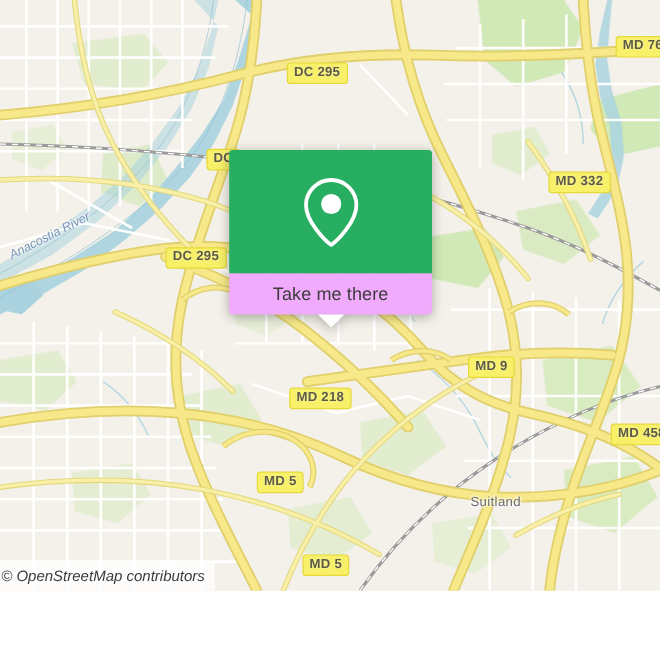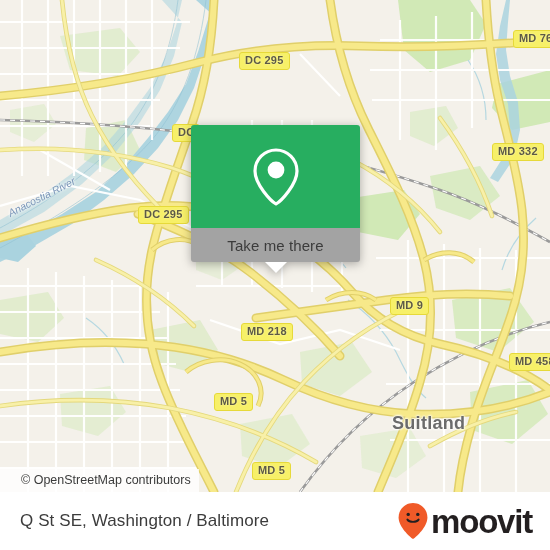--- a/index.html
+++ b/index.html
@@ -29,59 +29,59 @@
     line-height:13px;
     white-space:nowrap;
     box-sizing:border-box;
     text-shadow:0 0 2px rgba(255,255,255,.55);
   }
 
   
   .place-label{
     position:absolute;
     color:#6b6b6b;
-    font-size:18px;
+    font-size:11px;
     letter-spacing:.3px;
     white-space:nowrap;
     text-shadow:0 0 3px #fff,0 0 3px #fff,0 0 2px #fff;
-    font-weight:bold;
   }
   .water-label{
     position:absolute;
     color:#7b96b8;
     font-size:10.5px;
     font-style:italic;
     white-space:nowrap;
     text-shadow:0 0 3px #fff,0 0 3px #fff;
   }
 
   
   .attribution{
     position:absolute;left:0;bottom:0;
     background:rgba(255,255,255,.78);
     color:#3b3b3b;
     font-size:12.5px;
-    padding:4px 8px 5px 21px;
+    padding:4px 8px 5px 1px;
     line-height:14px;
     white-space:nowrap;
+    font-style:italic;
   }
 
   
   .card{
     position:absolute;left:191px;top:125px;width:169px;
     filter:drop-shadow(0 2px 5px rgba(0,0,0,.30));
   }
   .card-top{
     height:103px;background:#27ae60;
     border-radius:3px 3px 0 0;
     display:flex;align-items:center;justify-content:center;
   }
   .card-pin{display:block;}
   .card-bottom{
-    height:34px;background:#a3a3a3;
+    height:34px;background:#f0abfc;
     border-radius:0 0 3px 3px;
     display:flex;align-items:center;justify-content:center;
     position:relative;
   }
   .card-label{
     color:#3c3c3c;font-size:15px;letter-spacing:.1px;line-height:17px;
   }
   .card-tail{
     position:absolute;left:50%;bottom:-11px;margin-left:-11px;
     width:0;height:0;
@@ -286,21 +286,21 @@
           <path d="M186,372 C200,360 222,356 240,364 C258,372 266,390 258,406"></path>
           <path d="M326,300 C342,290 362,290 376,300"></path>
           <path d="M152,250 C166,238 186,236 200,246"></path>
           <path d="M424,260 C440,250 460,250 474,262"></path>
         </g>
       </g>
     </svg>
 
     <div class="shield" style="left:239px;top:52px;">DC 295</div>
     <div class="shield" style="left:513px;top:30px;">MD 76</div>
-    <div class="shield" style="left:492px;top:143px;">MD 332</div>
+    <div class="shield" style="left:457px;top:143px;">MD 332</div>
     <div class="shield" style="left:138px;top:206px;">DC 295</div>
     <div class="shield" style="left:172px;top:124px;">DC</div>
     <div class="shield" style="left:390px;top:297px;">MD 9</div>
     <div class="shield" style="left:241px;top:323px;text-align:right;">MD 218</div>
     <div class="shield" style="left:509px;top:353px;">MD 458</div>
     <div class="shield" style="left:214px;top:393px;">MD 5</div>
     <div class="shield" style="left:252px;top:462px;">MD 5</div>
 
     <div class="place-label" style="left:392px;top:413px;">Suitland</div>
     <div class="water-label" style="left:6px;top:208px;transform:rotate(-27deg);transform-origin:left top;">Anacostia River</div>
@@ -314,26 +314,14 @@
         <path d="M27 4 C15.4 4 6 13.4 6 25 C6 38.5 22 55 27 58 C32 55 48 38.5 48 25 C48 13.4 38.6 4 27 4 Z" fill="none" stroke="#ffffff" stroke-width="3.2" stroke-linejoin="round"></path>
         <circle cx="27" cy="24" r="8.4" fill="#ffffff"></circle>
       </svg>
     </div>
     <div class="card-bottom">
       <span class="card-label">Take me there</span>
       <span class="card-tail"></span>
     </div>
   </div>
 
-  <div class="footer">
-    <span class="footer-title">Q St SE, Washington / Baltimore</span>
-    <span class="brand">
-      <svg width="32" height="38" viewBox="0 0 32 38">
-        <path d="M16 1 C8 1 1.6 7.4 1.6 15.4 C1.6 24.6 12.6 34.8 16 37 C19.4 34.8 30.4 24.6 30.4 15.4 C30.4 7.4 24 1 16 1 Z" fill="#f05a28"></path>
-        <circle cx="11.2" cy="12.4" r="1.7" fill="#231f20"></circle>
-        <circle cx="20.8" cy="12.4" r="1.7" fill="#231f20"></circle>
-        <path d="M10.4 17.6 C12.4 20.6 19.6 20.6 21.6 17.6" fill="none" stroke="#231f20" stroke-width="1.9" stroke-linecap="round"></path>
-      </svg>
-      <span class="brand-word">moovit</span>
-    </span>
-  </div>
 
 </div>
 
 </body></html>

